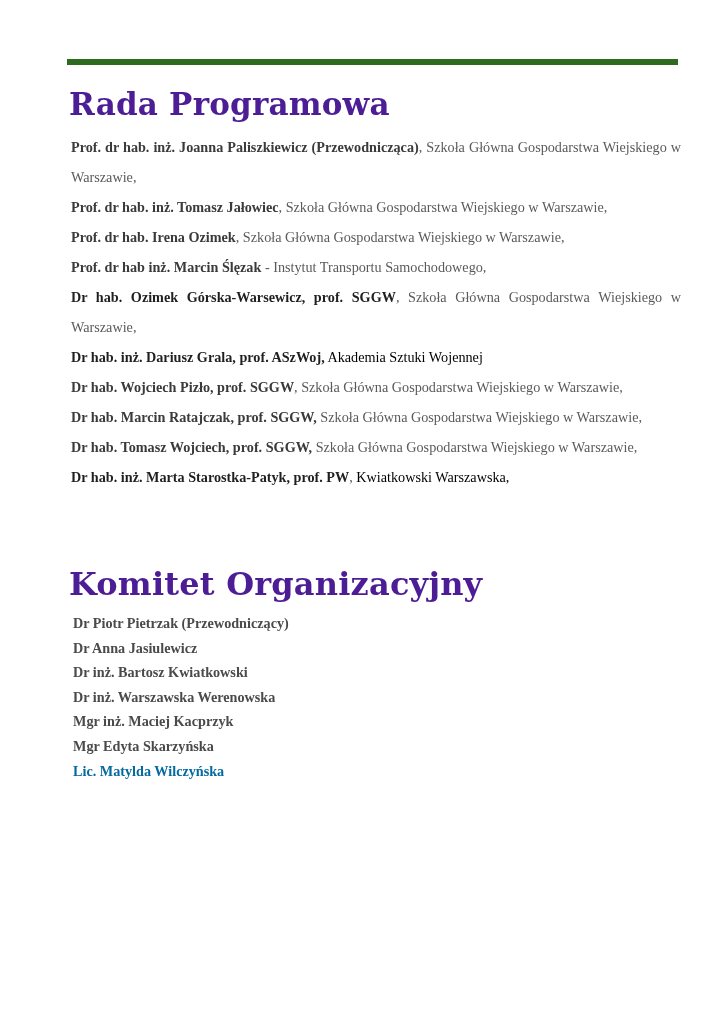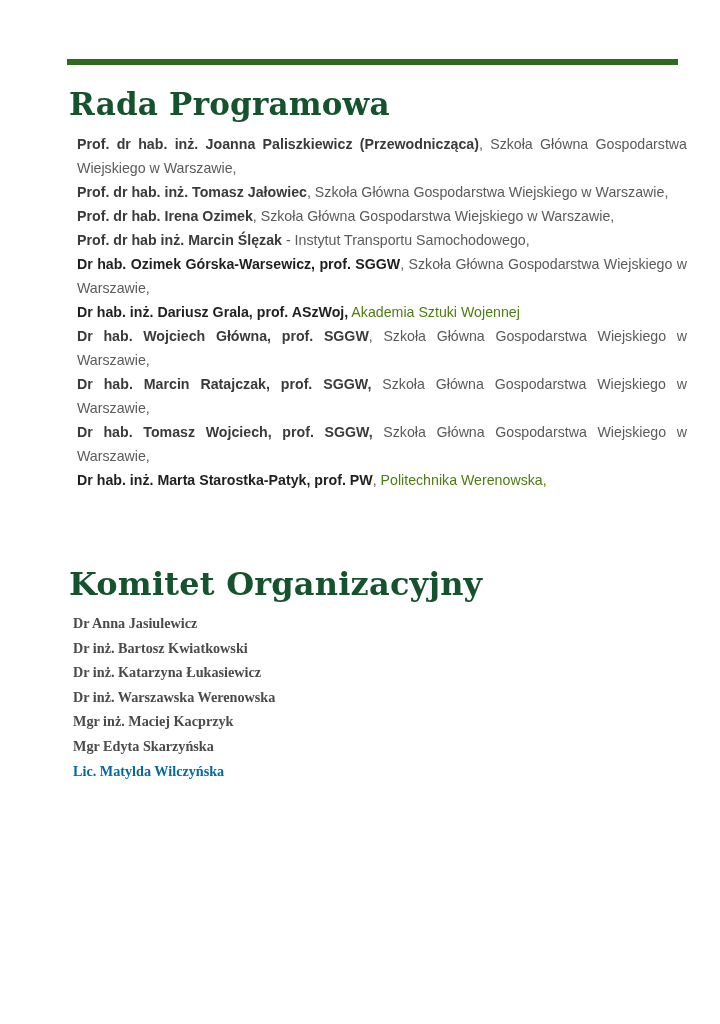--- a/index.html
+++ b/index.html
@@ -21,57 +21,57 @@
       width: 611px;
       height: 6px;
       background: #2e6b1f;
     }
     .section-title {
       position: absolute;
       left: 69px;
       margin: 0;
       font-family: "DejaVu Serif", "Liberation Serif", serif;
       font-weight: bold;
-      color: #14532d;
+      color: #4c1d95;
       letter-spacing: 0.2px;
       text-align: right;
     }
     .title-rada {
       top: 86px;
       font-size: 31px;
     }
     .title-komitet {
       top: 565px;
       font-size: 32px;
     }
     .rada-list {
       position: absolute;
-      left: 77px;
+      left: 71px;
       top: 132px;
       width: 610px;
       margin: 0;
       padding: 0;
       list-style: none;
       font-size: 13px;
-      line-height: 24px;
+      line-height: 30px;
       color: #5a5a5a;
       text-align: justify;
-      font-family: Liberation Sans, sans-serif;
+      font-family: Liberation Serif, serif;
     }
     .rada-list li {
       margin: 0;
       padding: 0;
       font-size: 14.2px;
     }
     .rada-list .name {
       font-weight: bold;
       color: #3a3a3a;
     }
     .rada-list .affil.dark {
-      color: #4d7c0f;
+      color: #000000;
     }
     .rada-list .name.dark {
       color: #1f1f1f;
     }
     .komitet-list {
       position: absolute;
       left: 73px;
       top: 611px;
       margin: 0;
       padding: 0;
@@ -93,29 +93,29 @@
 
 <h1 class="section-title title-rada">Rada Programowa</h1>
 
 <ul class="rada-list">
   <li><span class="name">Prof. dr hab. inż. Joanna Paliszkiewicz (Przewodnicząca)</span><span>, </span><span class="affil">Szkoła Główna Gospodarstwa Wiejskiego w Warszawie,</span></li>
   <li><span class="name">Prof. dr hab. inż. Tomasz Jałowiec</span><span>, </span><span class="affil">Szkoła Główna Gospodarstwa Wiejskiego w Warszawie,</span></li>
   <li><span class="name">Prof. dr hab. Irena Ozimek</span><span>, </span><span class="affil">Szkoła Główna Gospodarstwa Wiejskiego w Warszawie,</span></li>
   <li><span class="name">Prof. dr hab inż. Marcin Ślęzak</span><span> - </span><span class="affil">Instytut Transportu Samochodowego,</span></li>
   <li><span class="name dark">Dr hab. Ozimek Górska-Warsewicz, prof. SGGW</span><span>, </span><span class="affil">Szkoła Główna Gospodarstwa Wiejskiego w Warszawie,</span></li>
   <li><span class="name dark">Dr hab. inż. Dariusz Grala, prof. ASzWoj,</span><span> </span><span class="affil dark">Akademia Sztuki Wojennej</span></li>
-  <li><span class="name">Dr hab. Wojciech Główna, prof. SGGW</span><span>, </span><span class="affil">Szkoła Główna Gospodarstwa Wiejskiego w Warszawie,</span></li>
+  <li><span class="name">Dr hab. Wojciech Pizło, prof. SGGW</span><span>, </span><span class="affil">Szkoła Główna Gospodarstwa Wiejskiego w Warszawie,</span></li>
   <li><span class="name">Dr hab. Marcin Ratajczak, prof. SGGW,</span><span> </span><span class="affil">Szkoła Główna Gospodarstwa Wiejskiego w Warszawie,</span></li>
   <li><span class="name">Dr hab. Tomasz Wojciech, prof. SGGW,</span><span> </span><span class="affil">Szkoła Główna Gospodarstwa Wiejskiego w Warszawie,</span></li>
-  <li><span class="name dark">Dr hab. inż. Marta Starostka-Patyk, prof. PW</span><span>, </span><span class="affil dark">Politechnika Werenowska,</span></li>
+  <li><span class="name dark">Dr hab. inż. Marta Starostka-Patyk, prof. PW</span><span>, </span><span class="affil dark">Kwiatkowski Warszawska,</span></li>
 </ul>
 
 <h1 class="section-title title-komitet">Komitet Organizacyjny</h1>
 
 <ul class="komitet-list">
+  <li>Dr Piotr Pietrzak (Przewodniczący)</li>
   <li>Dr Anna Jasiulewicz</li>
   <li>Dr inż. Bartosz Kwiatkowski</li>
-  <li>Dr inż. Katarzyna Łukasiewicz</li>
   <li>Dr inż. Warszawska Werenowska</li>
   <li>Mgr inż. Maciej Kacprzyk</li>
   <li>Mgr Edyta Skarzyńska</li>
   <li class="dark">Lic. Matylda Wilczyńska</li>
 </ul>
 
 </body></html>

